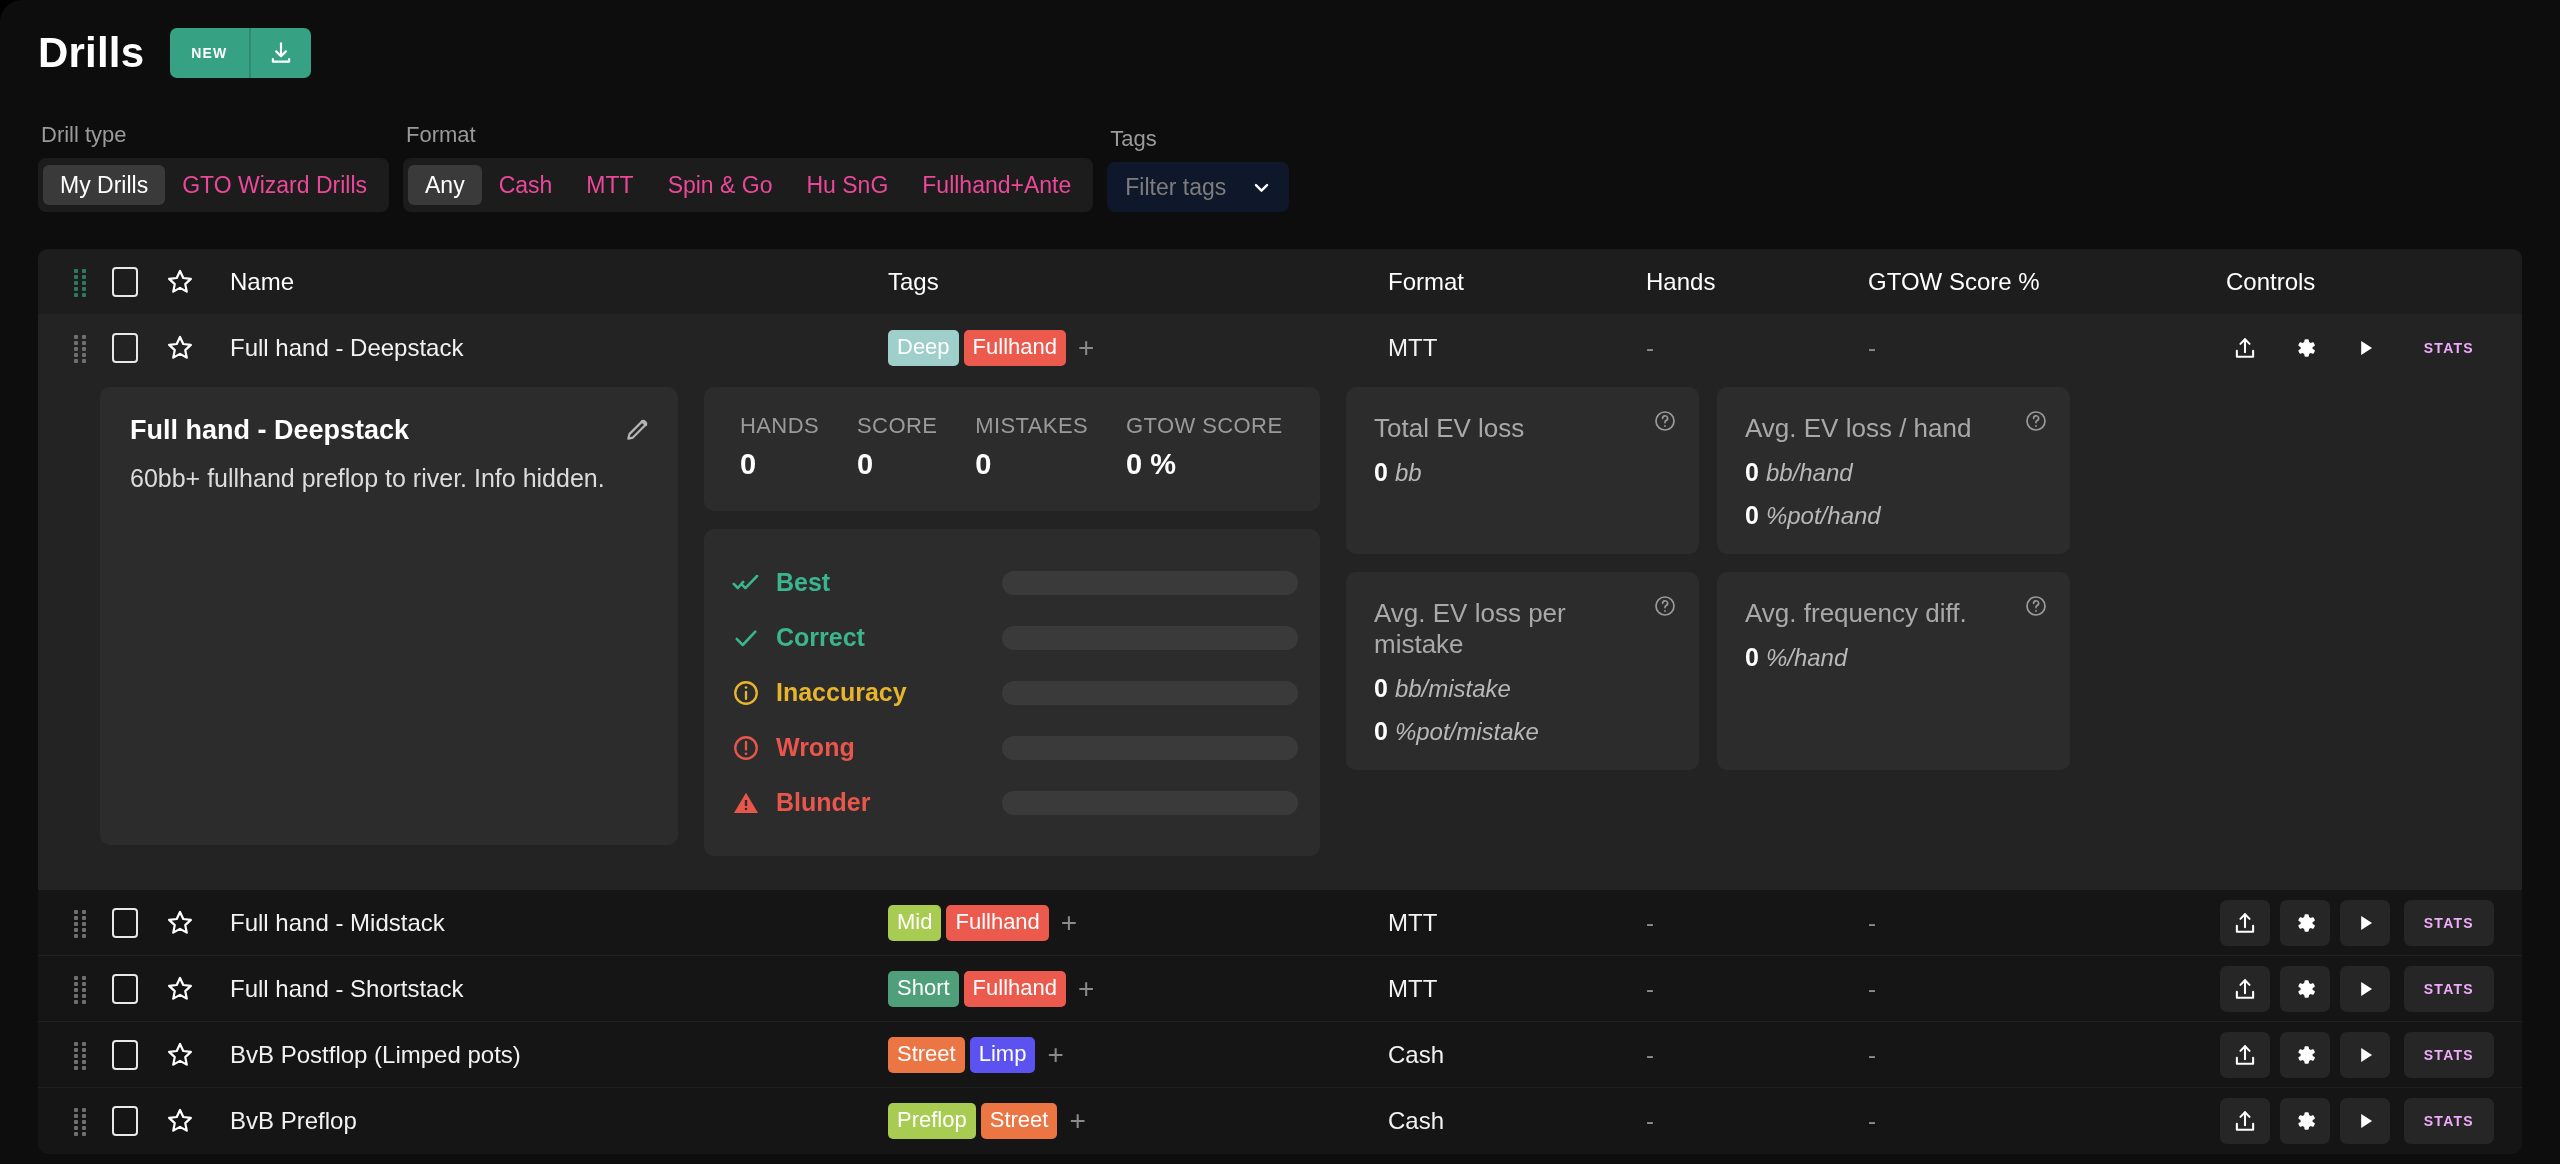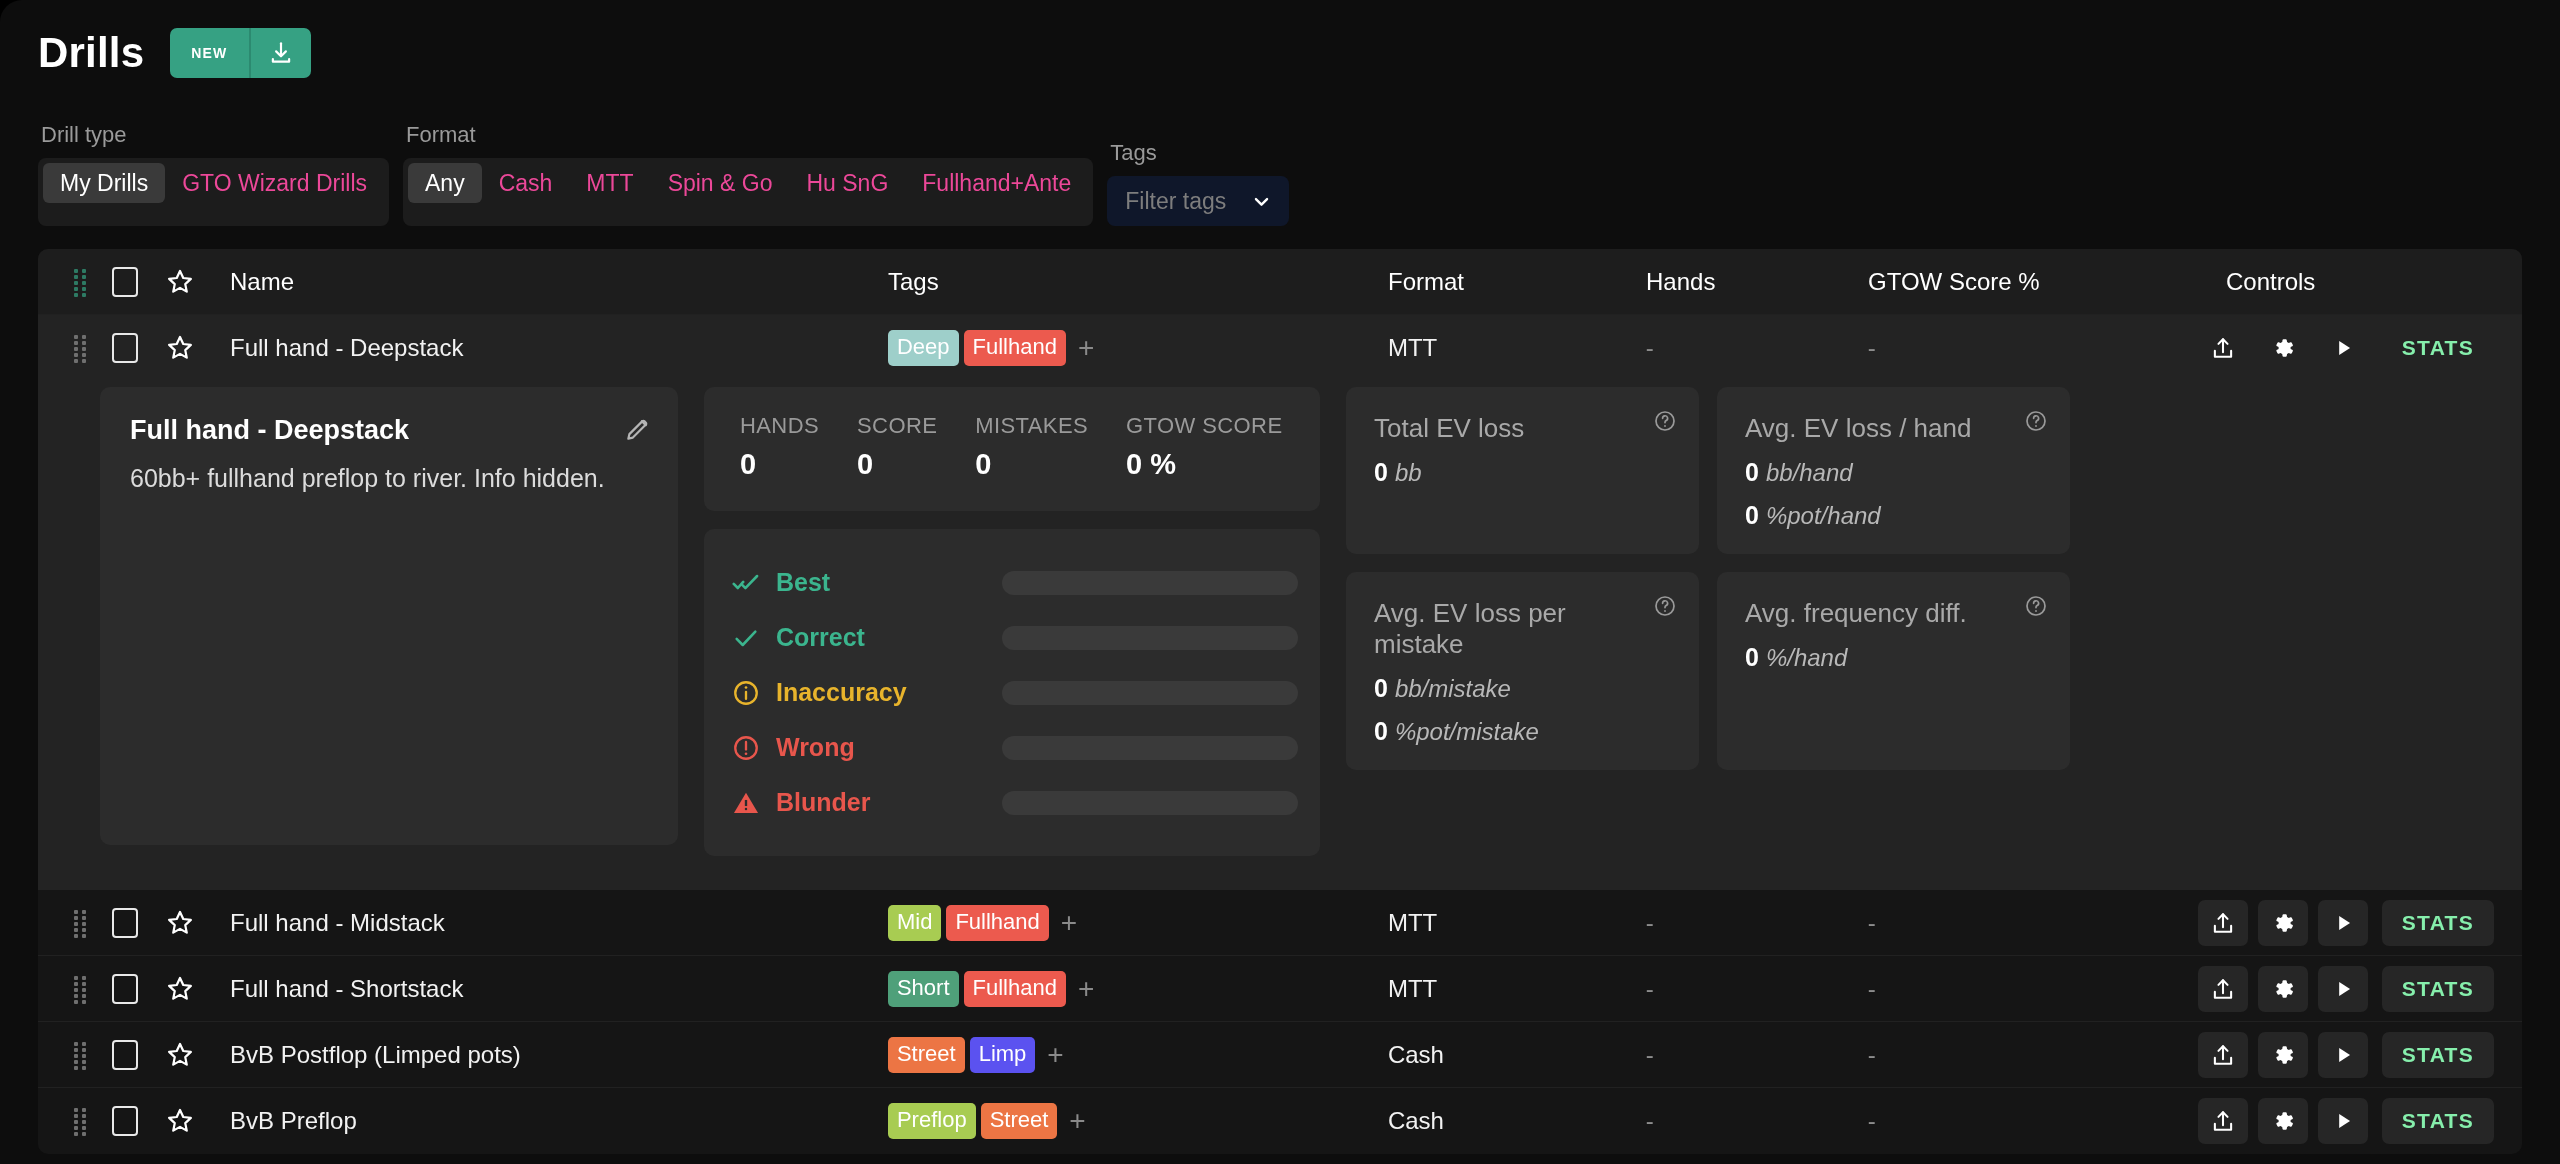--- a/index.html
+++ b/index.html
@@ -51,21 +51,21 @@
     position: absolute; left: 38px; top: 122px;
     display: flex; align-items: flex-end; gap: 0;
   }
   .fgroup { display: flex; flex-direction: column; }
   .flabel {
     font-size: 22px; color: #9a9a9a; margin-bottom: 10px;
     padding-left: 3px;
   }
   .seg {
     display: flex; background: #1c1c1c; border-radius: 8px;
-    height: 68px; padding: 5px;
+    height: 54px; align-items: center; padding: 5px;
   }
   .seg-item {
     font-size: 23px; color: #ec4899;
     padding: 0 17px; height: 40px;
     display: flex; align-items: center; justify-content: center;
     border-radius: 6px; cursor: pointer; white-space: nowrap;
   }
   .seg-item.active { background: #3a3a3a; color: #ffffff; }
   .g-dtype { margin-right: 14px; }
   .g-format { margin-left: 0; }
@@ -127,22 +127,22 @@
   .ibtn {
     width: 50px; height: 46px; border-radius: 7px;
     display: flex; align-items: center; justify-content: center;
     background: #262626; cursor: pointer;
   }
   .row.expanded-row .ibtn { background: transparent; }
   .ibtn svg { width: 26px; height: 26px; }
   .stats-btn {
     height: 46px; border-radius: 7px; background: #262626;
     display: flex; align-items: center; justify-content: center;
-    padding: 0 20px; font-size: 21px; font-weight: bold; letter-spacing: 1.3px;
-    color: #86efac; cursor: pointer; margin-left: 4px;
+    padding: 0 20px; font-size: 14px; font-weight: bold; letter-spacing: 1.3px;
+    color: #f0abfc; cursor: pointer; margin-left: 4px;
   }
   .row.expanded-row .stats-btn { background: transparent; }
 
   
   .detail {
     background: #232323; padding: 6px 0 34px 0;
     display: flex; align-items: flex-start; gap: 26px;
     padding-left: 62px;
   }
   .card {

